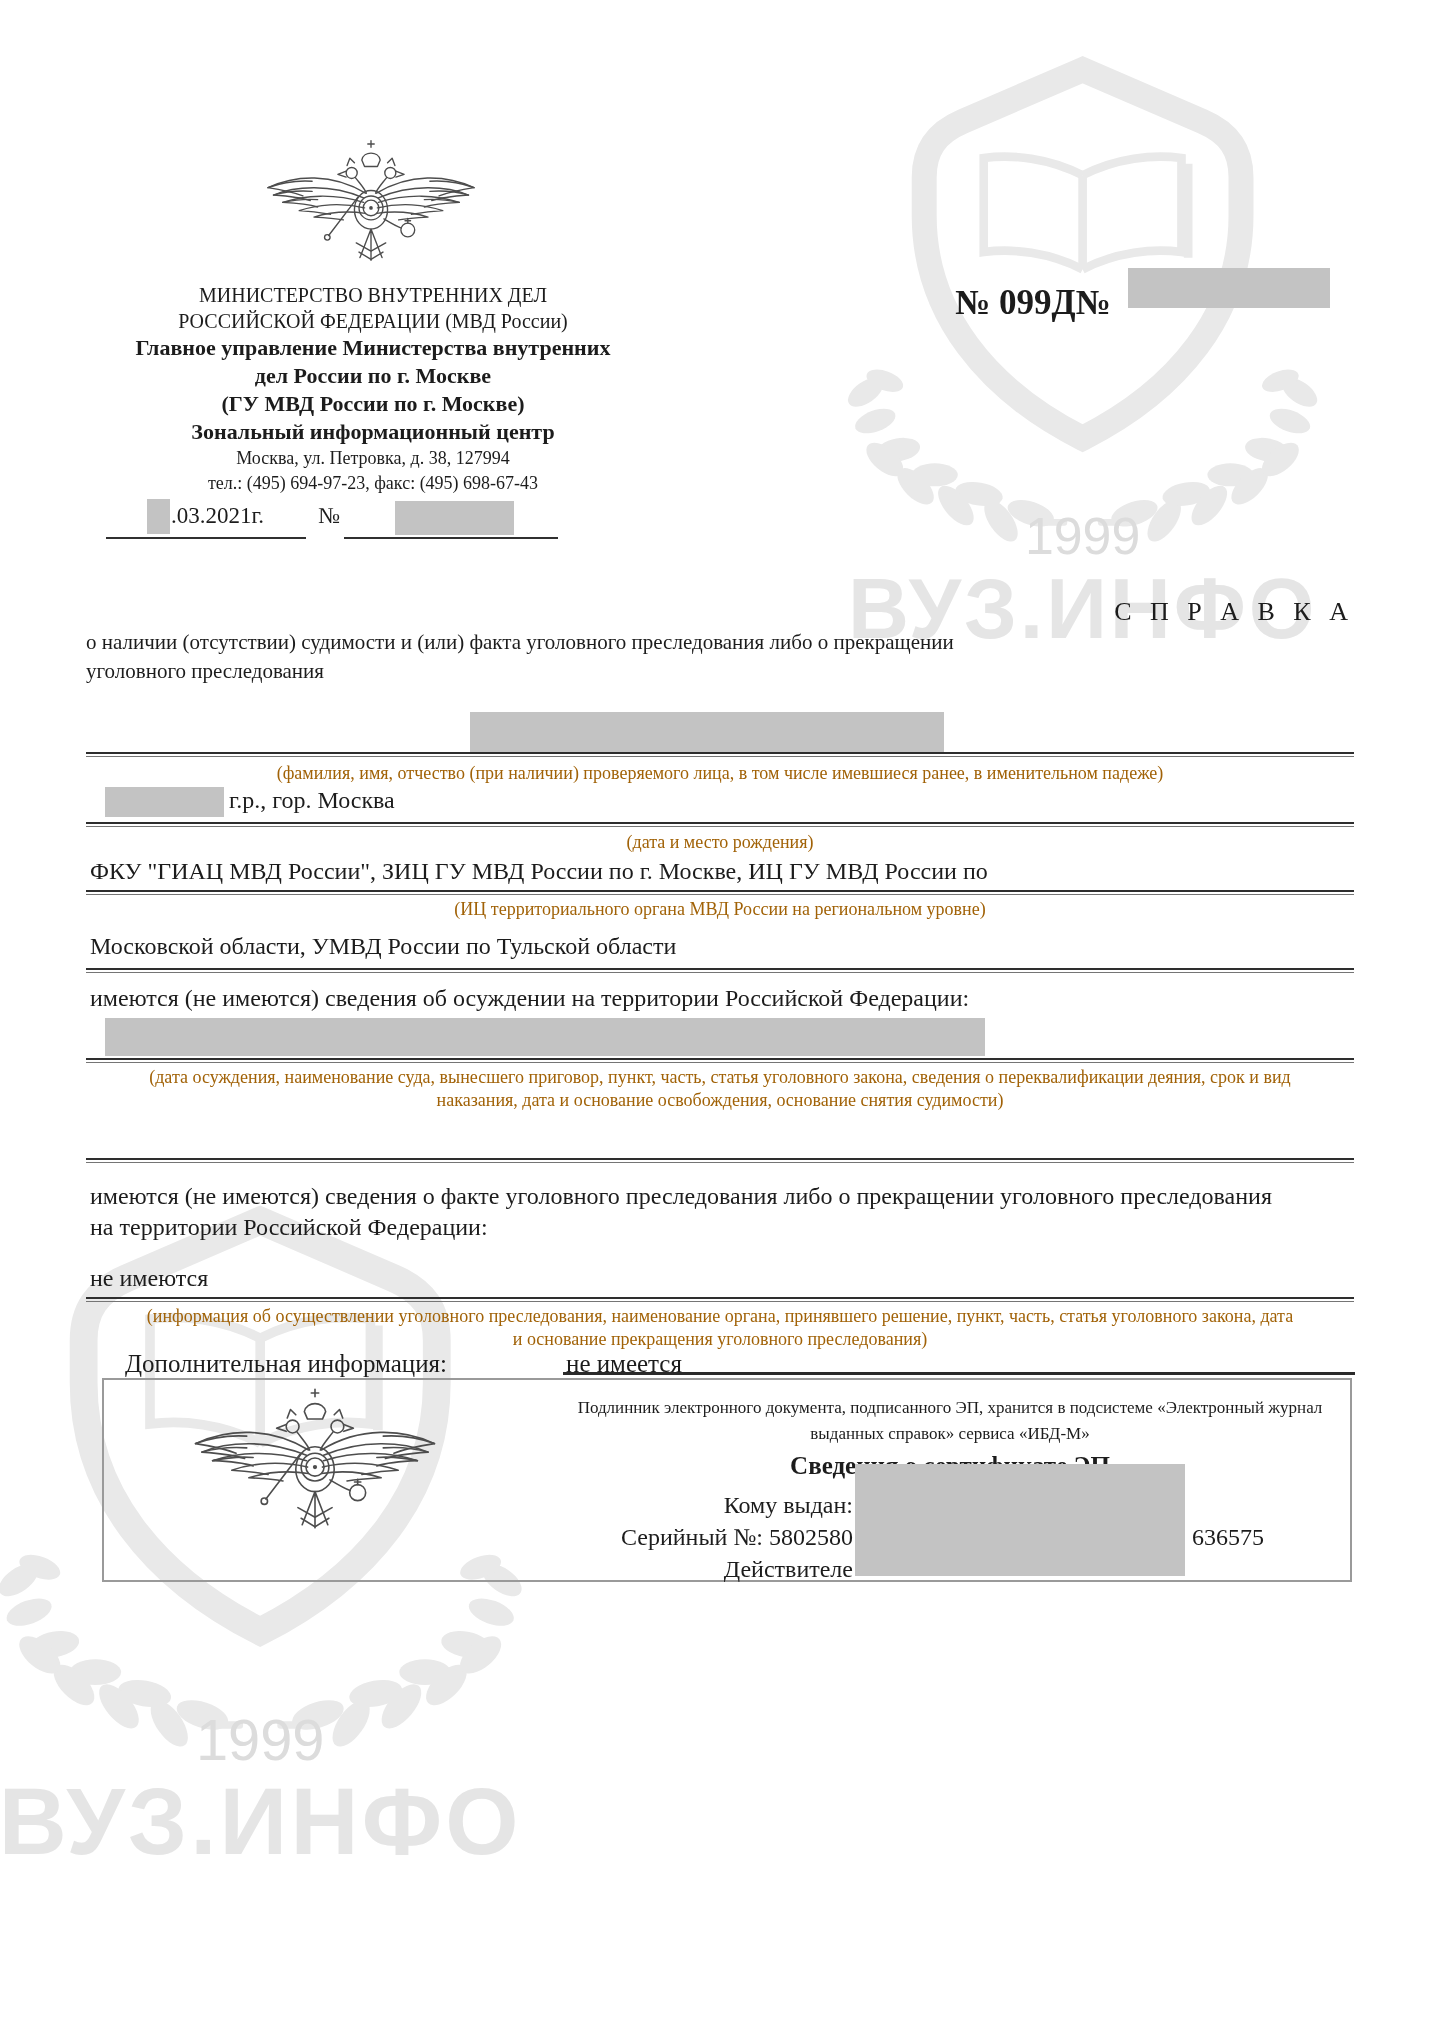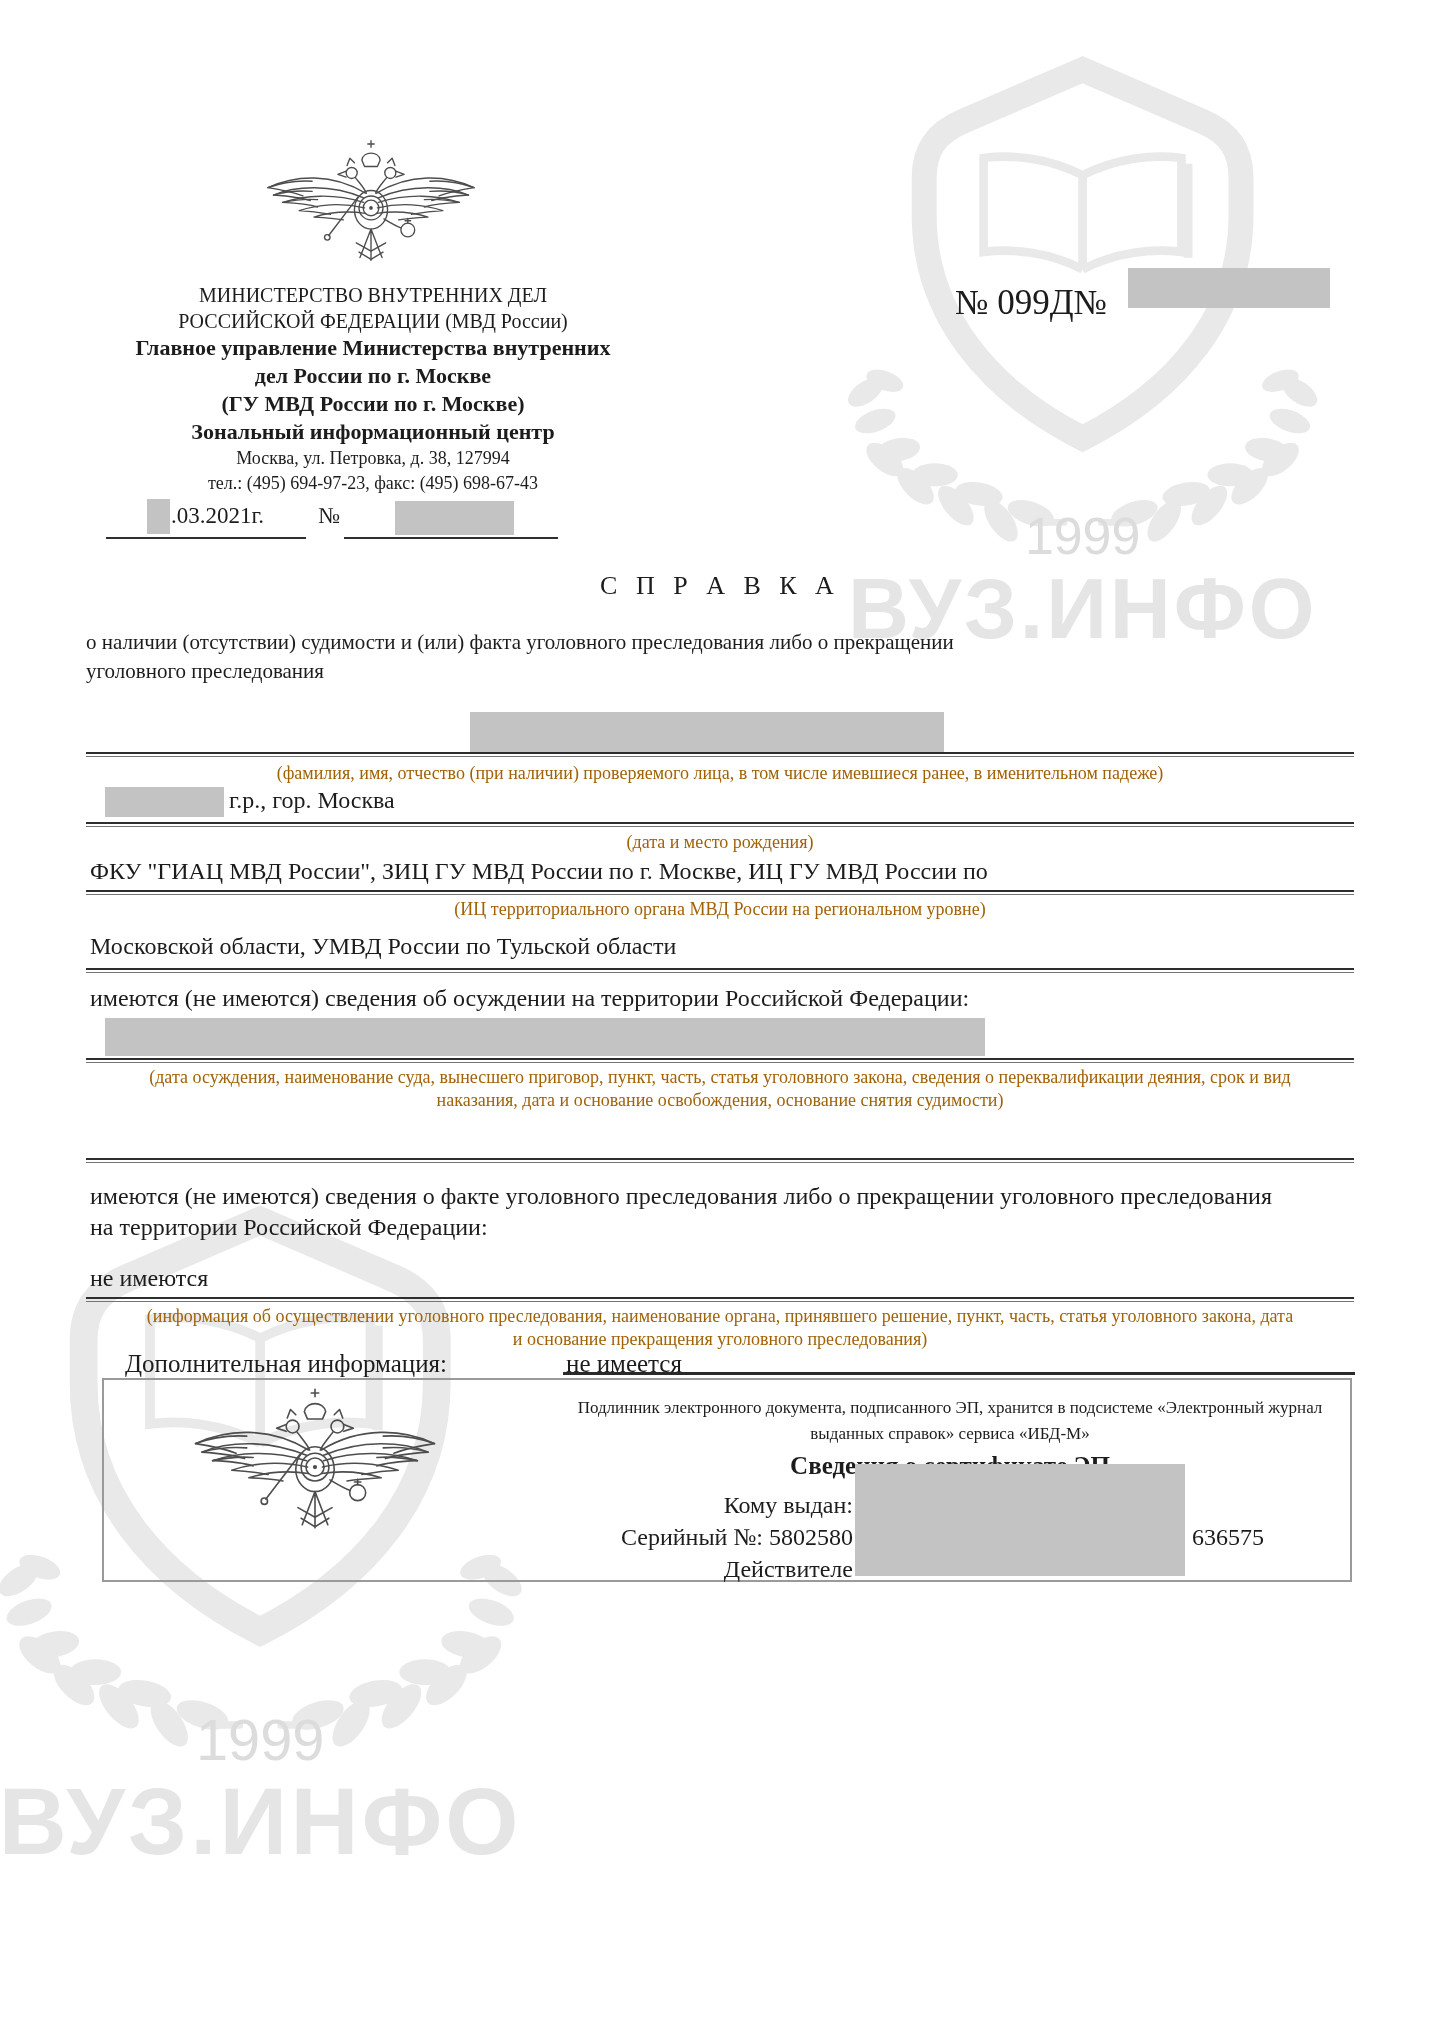--- a/index.html
+++ b/index.html
@@ -11,23 +11,23 @@
         border-top:2px solid #2e2e2e;border-bottom:1px solid #757575;}
   .uline{position:absolute;height:0;border-top:2px solid #303030;}
   .uline-th{position:absolute;height:0;border-top:3px solid #2a2a2a;}
   .redact{position:absolute;background:#c3c3c3;}
   .caption{position:absolute;left:86px;width:1268px;text-align:center;font-size:18px;color:#a16207;}
   .body-line{position:absolute;font-size:24px;white-space:nowrap;}
   .hdr{position:absolute;left:90px;top:282px;width:566px;text-align:center;}
   .hdr-org{font-size:20px;line-height:26px;}
   .hdr-dept{font-size:22px;line-height:28px;font-weight:bold;}
   .hdr-small{font-size:18px;line-height:25px;}
-  .docnum{position:absolute;left:955px;top:283px;font-size:35px;font-weight:normal;white-space:nowrap;}
+  .docnum{position:absolute;left:955px;top:283px;font-size:35px;font-weight:bold;white-space:nowrap;}
   .datefrag{position:absolute;font-size:23px;white-space:nowrap;}
-  .title-main{position:absolute;left:86px;top:571px;width:1268px;text-align:center;
+  .title-main{position:absolute;left:86px;top:597px;width:1268px;text-align:right;
               font-size:26px;letter-spacing:6px;}
   .subtitle{position:absolute;left:86px;width:1268px;font-size:21px;}
   .certbox{position:absolute;left:102px;top:1378px;width:1250px;height:204px;
            border:2px solid #9a9a9a;background:transparent;box-sizing:border-box;}
   .cert-ctr{position:absolute;left:560px;width:780px;text-align:center;}
   .cert-small{font-size:17px;}
   .cert-title{font-size:25px;font-weight:bold;}
   .cert-label{position:absolute;left:490px;width:363px;text-align:right;font-size:24px;white-space:nowrap;}
   .cert-val{position:absolute;font-size:24px;white-space:nowrap;}
   .eagle-svg{position:absolute;}

